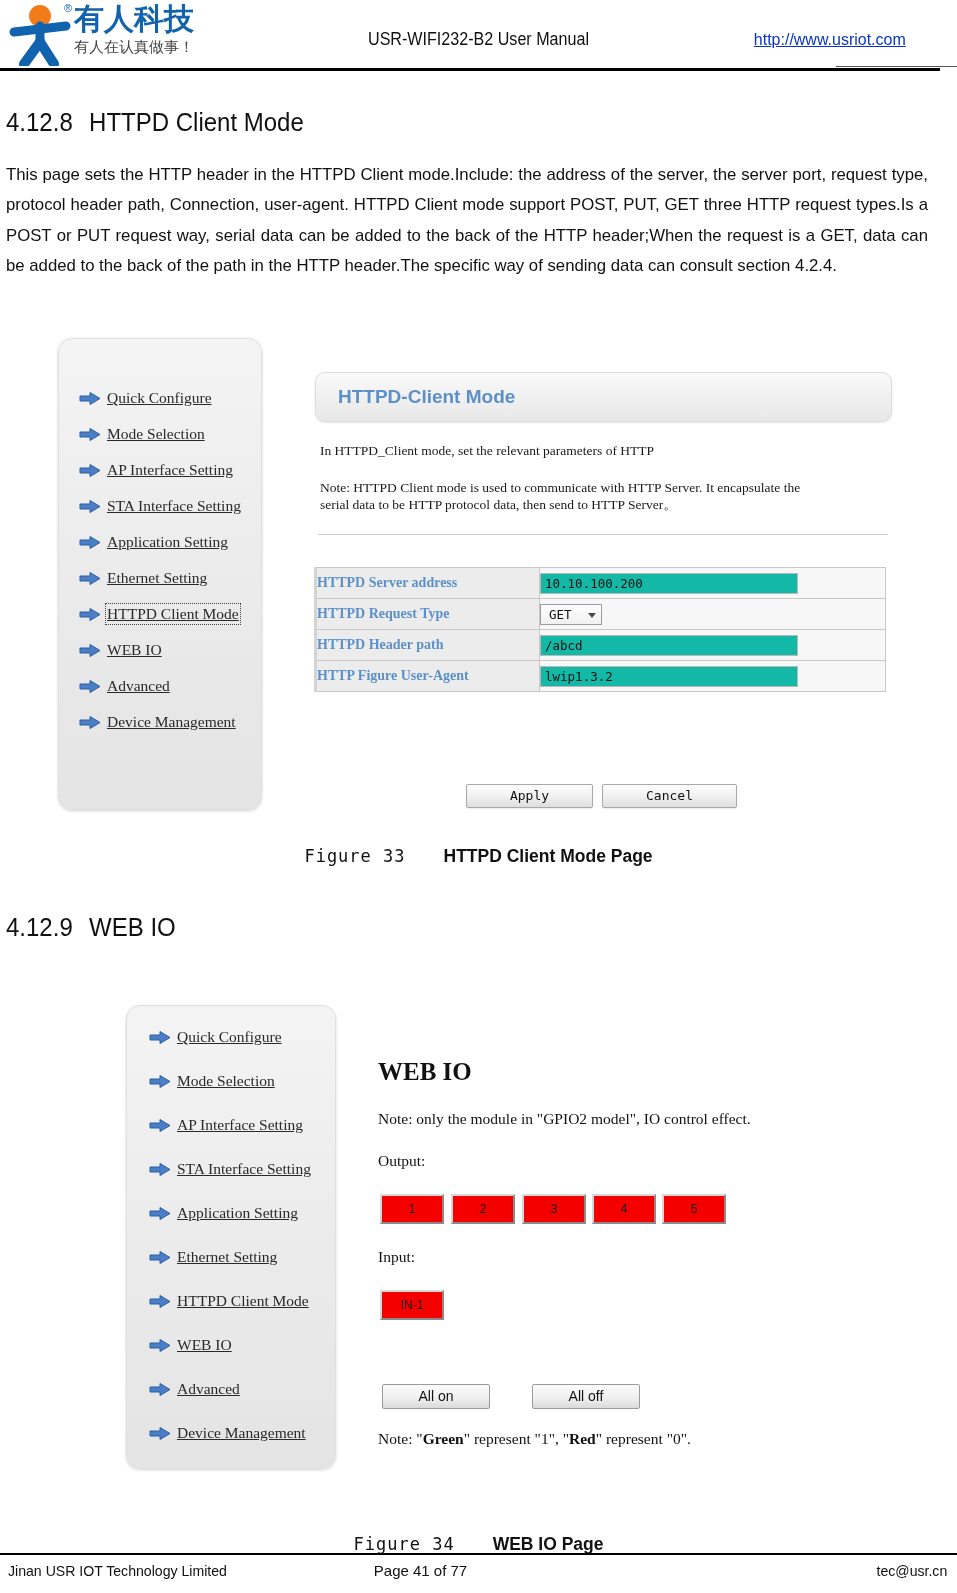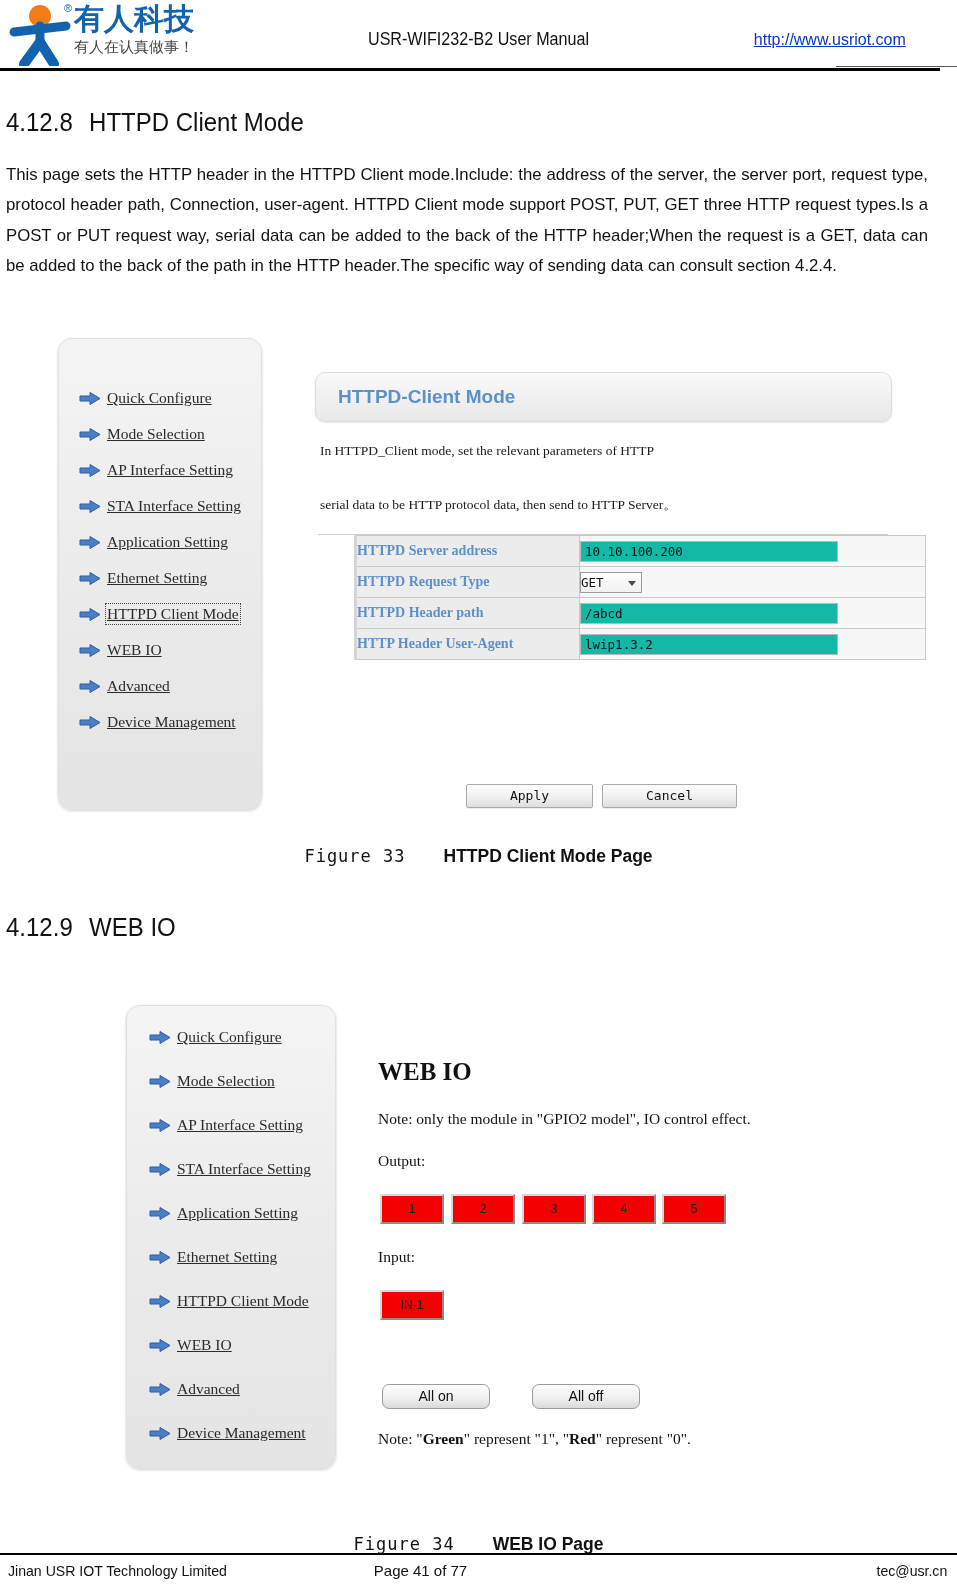--- a/index.html
+++ b/index.html
@@ -221,21 +221,21 @@
     display: inline-block;
     box-sizing: border-box;
     position: relative;
     width: 62px; height: 21px;
     background: linear-gradient(180deg,#ffffff,#f0f0f0);
     border: 1px solid #9c9c9c;
     font-family: "DejaVu Sans Mono", monospace;
     font-size: 12.5px;
     color: #111;
     line-height: 19px;
-    padding: 0 0;
+    padding: 0 8px;
     vertical-align: middle;
   }
   .sel-caret {
     position: absolute;
     right: 5px; top: 8px;
     width: 0; height: 0;
     border-left: 4.5px solid transparent;
     border-right: 4.5px solid transparent;
     border-top: 5px solid #4a4a4a;
   }
@@ -303,21 +303,21 @@
     font-size: 12px;
     color: #1a1a1a;
     line-height: 26px;
   }
   .allbtn {
     position: absolute;
     box-sizing: border-box;
     width: 108px; height: 25px;
     background: linear-gradient(180deg,#fcfcfc 0%,#f0f0f0 55%,#dadada 100%);
     border: 1px solid #9b9b9b;
-    border-radius: 7px;
+    border-radius: 2px;
     text-align: center;
     font-size: 14px;
     color: #111;
     line-height: 23px;
   }
 
   
   .footer-rule {
     position: absolute;
     left: 0; top: 1553px;
@@ -426,46 +426,47 @@
         </svg>
       <span class="nav-label" style="font-size:15.5px;">Device Management</span>
     </div>
   </div>
 
   <div class="panel-title-bar" style="left:315px; top:372px; width:575px; height:48px;">
     <div class="panel-title-text">HTTPD-Client Mode</div>
   </div>
 
   <div class="panel-note" style="left:320px; top:442px;">In HTTPD_Client mode, set the relevant parameters of HTTP</div>
+  <div class="panel-note" style="left:320px; top:479px;">Note: HTTPD Client mode is used to communicate with HTTP Server. It encapsulate the</div>
   <div class="panel-note" style="left:320px; top:496px;text-align:right;">serial data to be HTTP protocol data, then send to HTTP Server。</div>
 
   <div class="panel-hr" style="left:318px; top:534px; width:570px;"></div>
 
-  <table class="form-table" style="left:314px; top:535px;margin-left:40px;">
+  <table class="form-table" style="left:314px; top:567px;">
     <tbody>
         <tr>
       <td class="cell-label">HTTPD Server address</td>
       <td class="cell-field">
         <span class="txt-input">10.10.100.200</span>
       </td>
     </tr>
     <tr>
       <td class="cell-label">HTTPD Request Type</td>
       <td class="cell-field">
         <span class="sel-input"><span>GET</span><span class="sel-caret"></span></span>
       </td>
     </tr>
     <tr>
       <td class="cell-label">HTTPD Header path</td>
       <td class="cell-field">
         <span class="txt-input">/abcd</span>
       </td>
     </tr>
     <tr>
-      <td class="cell-label">HTTP Header User-Agent</td>
+      <td class="cell-label">HTTP Figure User-Agent</td>
       <td class="cell-field">
         <span class="txt-input">lwip1.3.2</span>
       </td>
     </tr>
   </tbody>
     </table>
 
   <div class="gray-btn" style="left:466px; top:784px; width:127px; height:24px;">Apply</div>
   <div class="gray-btn" style="left:602px; top:784px; width:135px; height:24px;">Cancel</div>
 </div>

